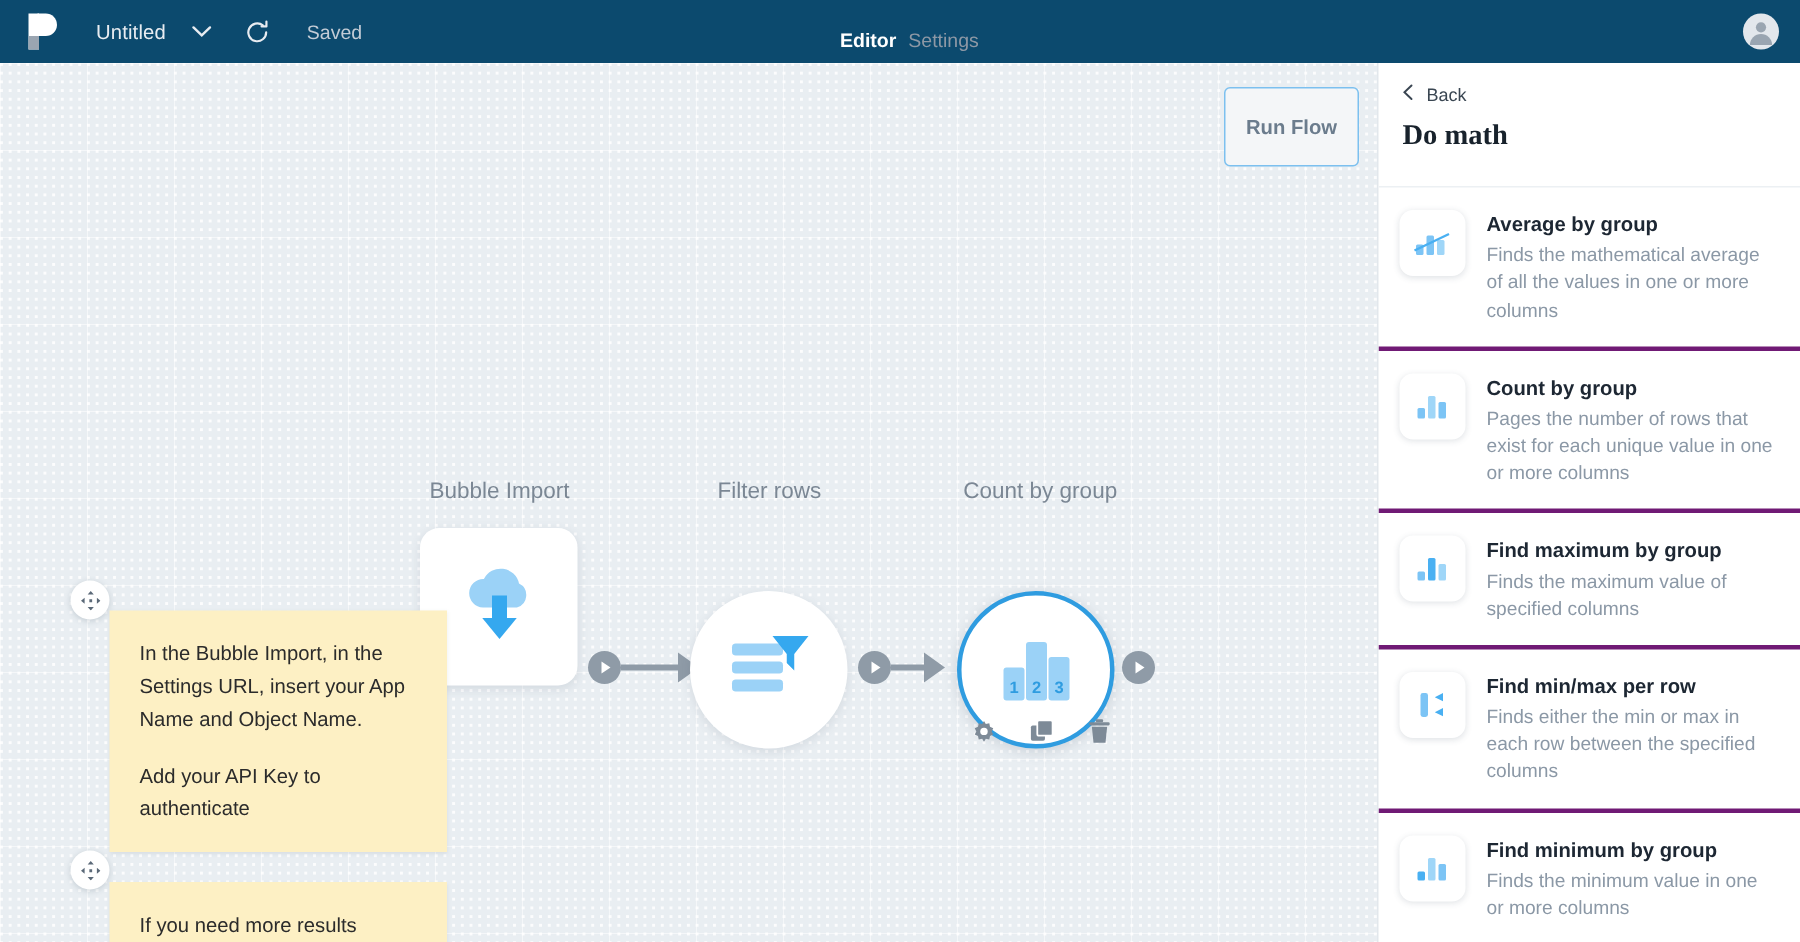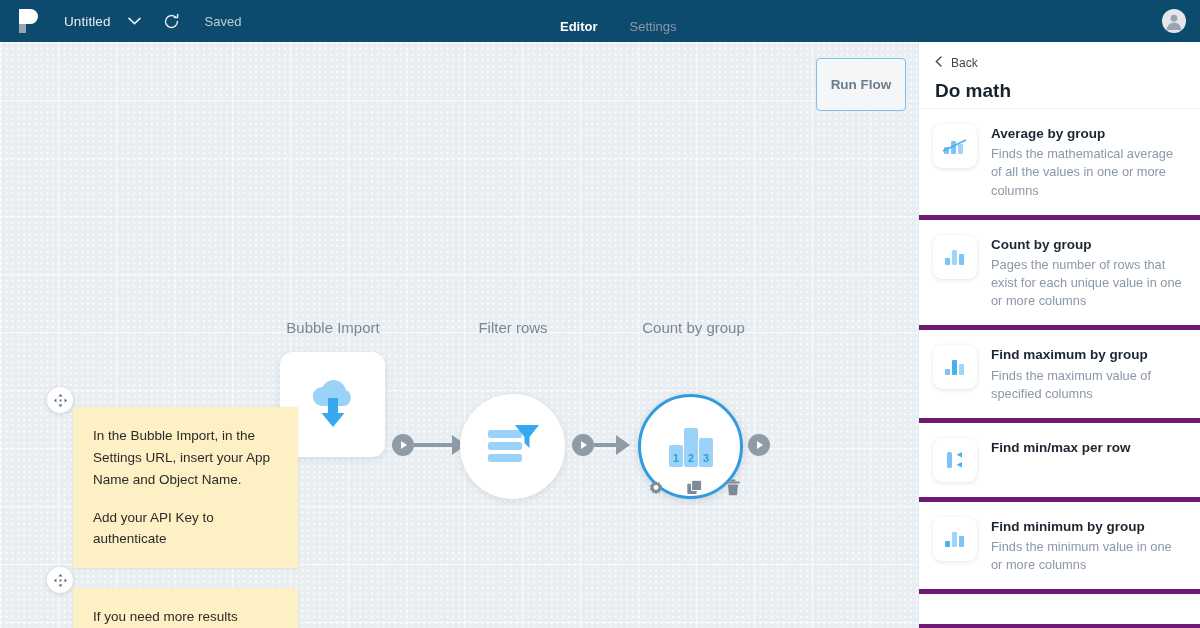--- a/index.html
+++ b/index.html
@@ -46,21 +46,21 @@
   .chevron-btn svg { display: block; }
   .refresh-btn {
     margin-left: 16px; width: 22px; height: 22px;
     display: flex; align-items: center; justify-content: center;
   }
   .saved-label {
     margin-left: 22px; color: #c3ccd6; font-size: 13px;
   }
   .tabs {
     position: absolute; left: 556px; top: 0; height: 52px;
-    display: flex; align-items: stretch; gap: 24px; justify-content: flex-end;
+    display: flex; align-items: stretch;  justify-content: flex-end;
   }
   .tab {
     display: flex; align-items: center; padding: 0 4px;
     font-size: 13px; color: #8d98a5; position: relative;
   }
   .tab.active { color: #ffffff; font-weight: bold; }
   .tab.active::after {
     content: ""; position: absolute; left: 0; right: 0; bottom: 0;
     height: 2px; background: #ffffff;
   }
@@ -161,28 +161,29 @@
     width: 282px; height: 586px;
     background: #ffffff; border-left: 1px solid #e2e7ec;
     overflow: hidden;
   }
   .panel-back {
     display: flex; align-items: center; gap: 9px;
     padding: 14px 16px 8px 16px; font-size: 12px; color: #3a4652;
     cursor: pointer;
   }
   .panel-title {
-    padding: 2px 16px 6px 16px;
+    padding: 2px 16px 22px 16px;
     font-size: 19px; font-weight: bold; color: #18222c;
     border-bottom: 1px solid #ecf0f3;
+    font-family: Liberation Serif, serif;
   }
   .plist { }
   .pitem {
     display: flex; gap: 14px; padding: 15px 16px 15px 14px;
-    border-bottom: 5px solid #701a75; cursor: pointer; align-items: flex-start;
+    border-bottom: 3px solid #701a75; cursor: pointer; align-items: flex-start;
   }
   .pitem-icon {
     flex: 0 0 auto; width: 44px; height: 44px;
     background: #ffffff; border-radius: 9px;
     box-shadow: 0 1px 4px rgba(60,80,100,.16);
     display: flex; align-items: center; justify-content: center;
   }
   .pitem-text { flex: 1 1 auto; min-width: 0; padding-top: 1px; }
   .pitem-title {
     font-size: 13.5px; font-weight: bold; color: #1d2733; line-height: 1.35;
@@ -401,20 +402,21 @@
       <div class="pitem">
         <div class="pitem-icon">
           <svg width="26" height="22" viewBox="0 0 26 22">
             <rect x="5" y="3" width="5" height="16" rx="1.6" fill="#7cc4f5"></rect>
             <path d="M20 3 L20 8.5 L14.5 5.8 Z" fill="#49b0f2"></path>
             <path d="M20 13 L20 18.5 L14.5 15.8 Z" fill="#49b0f2"></path>
           </svg>
         </div>
         <div class="pitem-text">
           <div class="pitem-title">Find min/max per row</div>
+          <div class="pitem-desc">Finds either the min or max in each row between the specified columns</div>
         </div>
       </div>
 
       <div class="pitem">
         <div class="pitem-icon">
           <svg width="26" height="22" viewBox="0 0 26 22">
             <rect x="3" y="13" width="5" height="6" rx="1" fill="#49b0f2"></rect>
             <rect x="10" y="4" width="5" height="15" rx="1" fill="#9fd6f8"></rect>
             <rect x="17" y="8" width="5" height="11" rx="1" fill="#7cc4f5"></rect>
           </svg>

